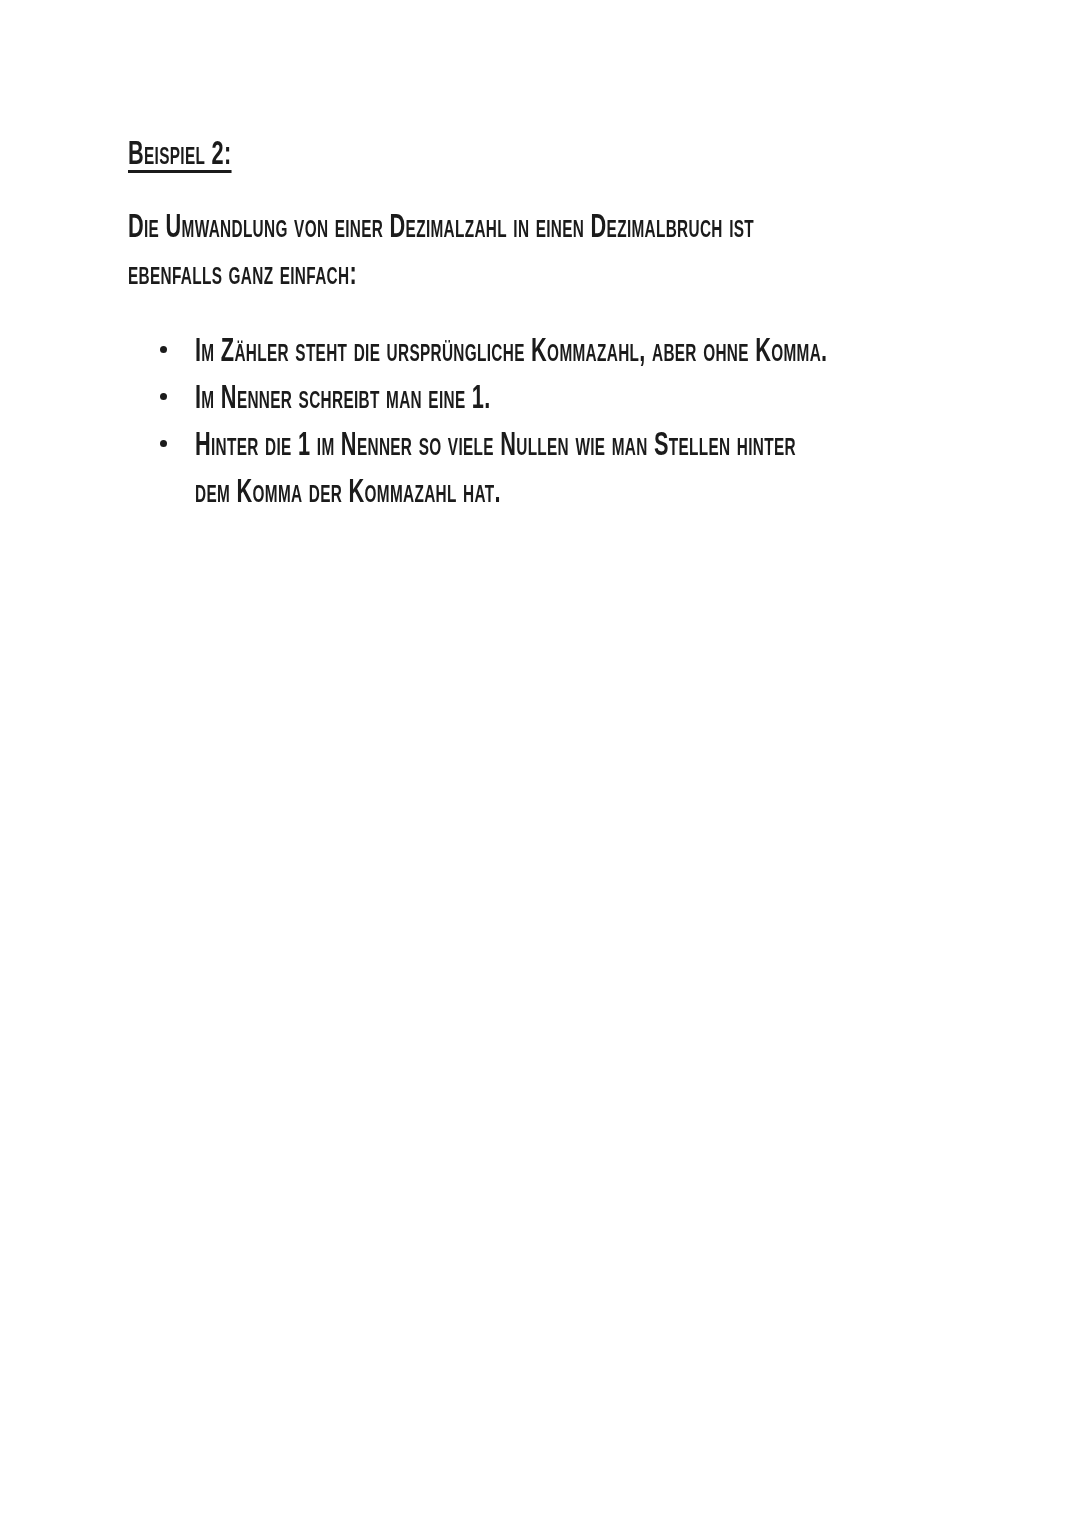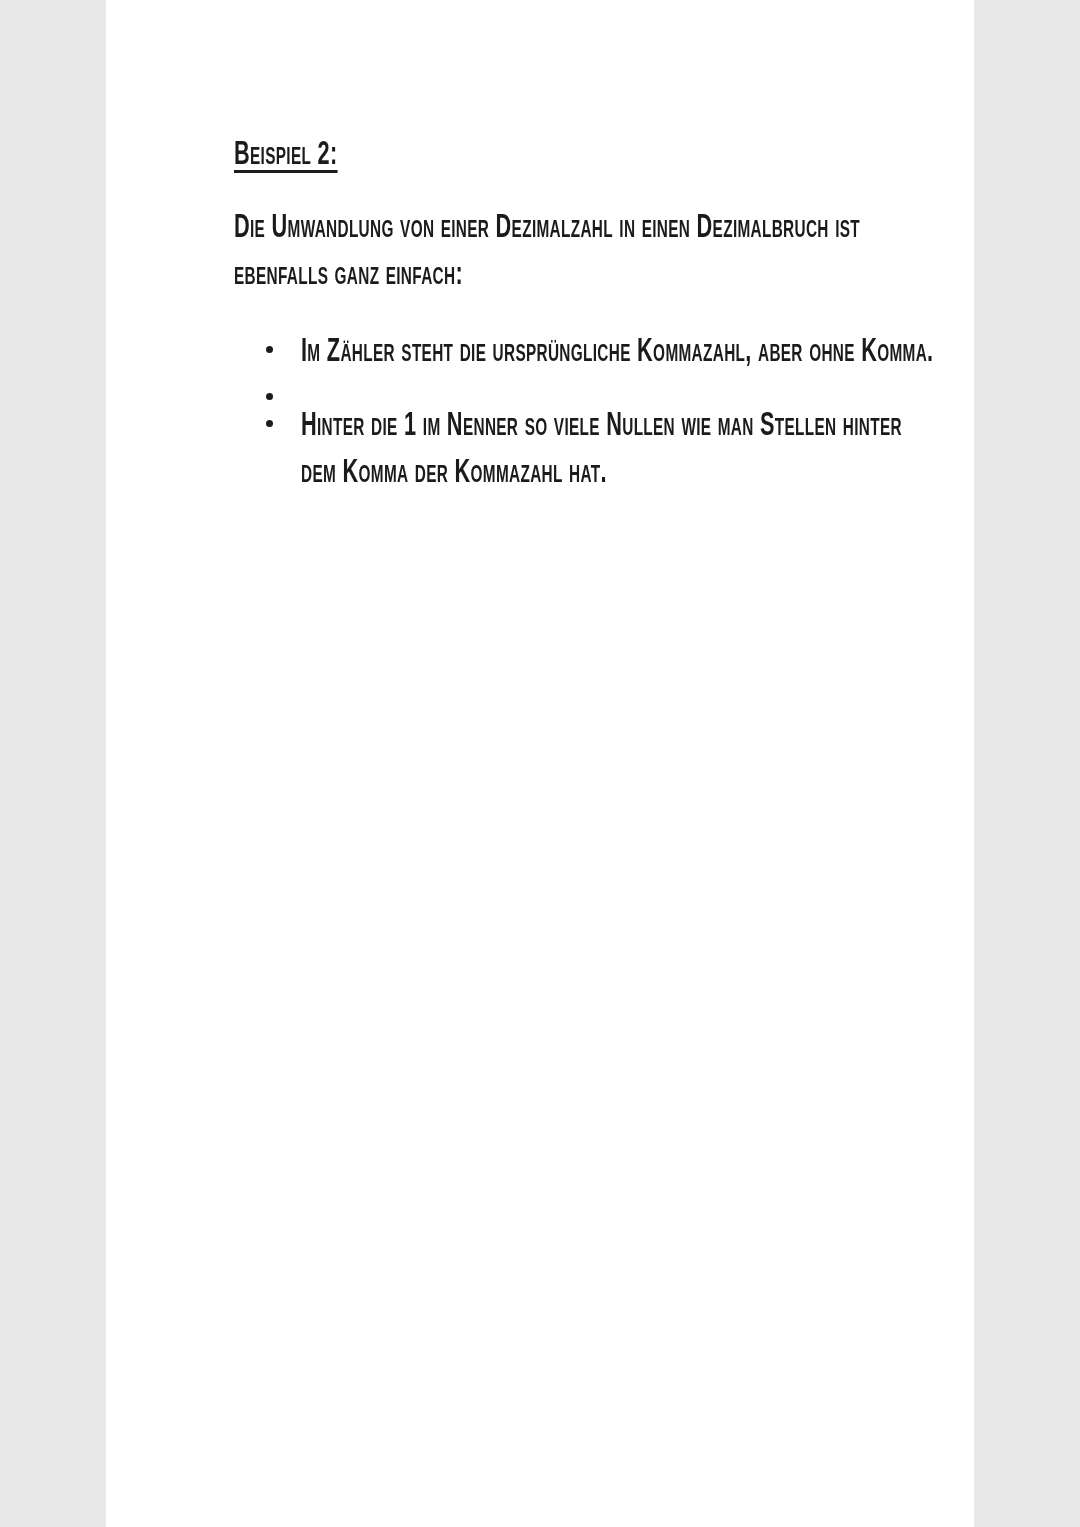--- a/index.html
+++ b/index.html
@@ -2,21 +2,21 @@
 <html><head>
 <meta charset="utf-8">
 <style>
   html, body {
     margin: 0;
     padding: 0;
     background: #e8e8e8;
   }
   .page {
     position: relative;
-    width: 868px;
+    width: 1080px;
     height: 1527px;
     margin: 0 auto;
     background: #ffffff;
     overflow: hidden;
     font-family: "Liberation Sans", sans-serif;
     color: #1b1b1b;
   }
   
   .hw {
     font-size: 34px;
@@ -89,20 +89,23 @@
 
     <li class="bullet-item">
       <span class="bullet-dot"></span>
       <div class="bullet-text">
         <div class="text-line hw">Im Zähler steht die ursprüngliche Kommazahl, aber ohne Komma.</div>
       </div>
     </li>
 
     <li class="bullet-item">
       <span class="bullet-dot"></span>
+      <div class="bullet-text">
+        <div class="text-line hw">Im Nenner schreibt man eine 1.</div>
+      </div>
     </li>
 
     <li class="bullet-item">
       <span class="bullet-dot"></span>
       <div class="bullet-text">
         <div class="text-line hw">Hinter die 1 im Nenner so viele Nullen wie man Stellen hinter</div>
         <div class="text-line hw">dem Komma der Kommazahl hat.</div>
       </div>
     </li>
 

